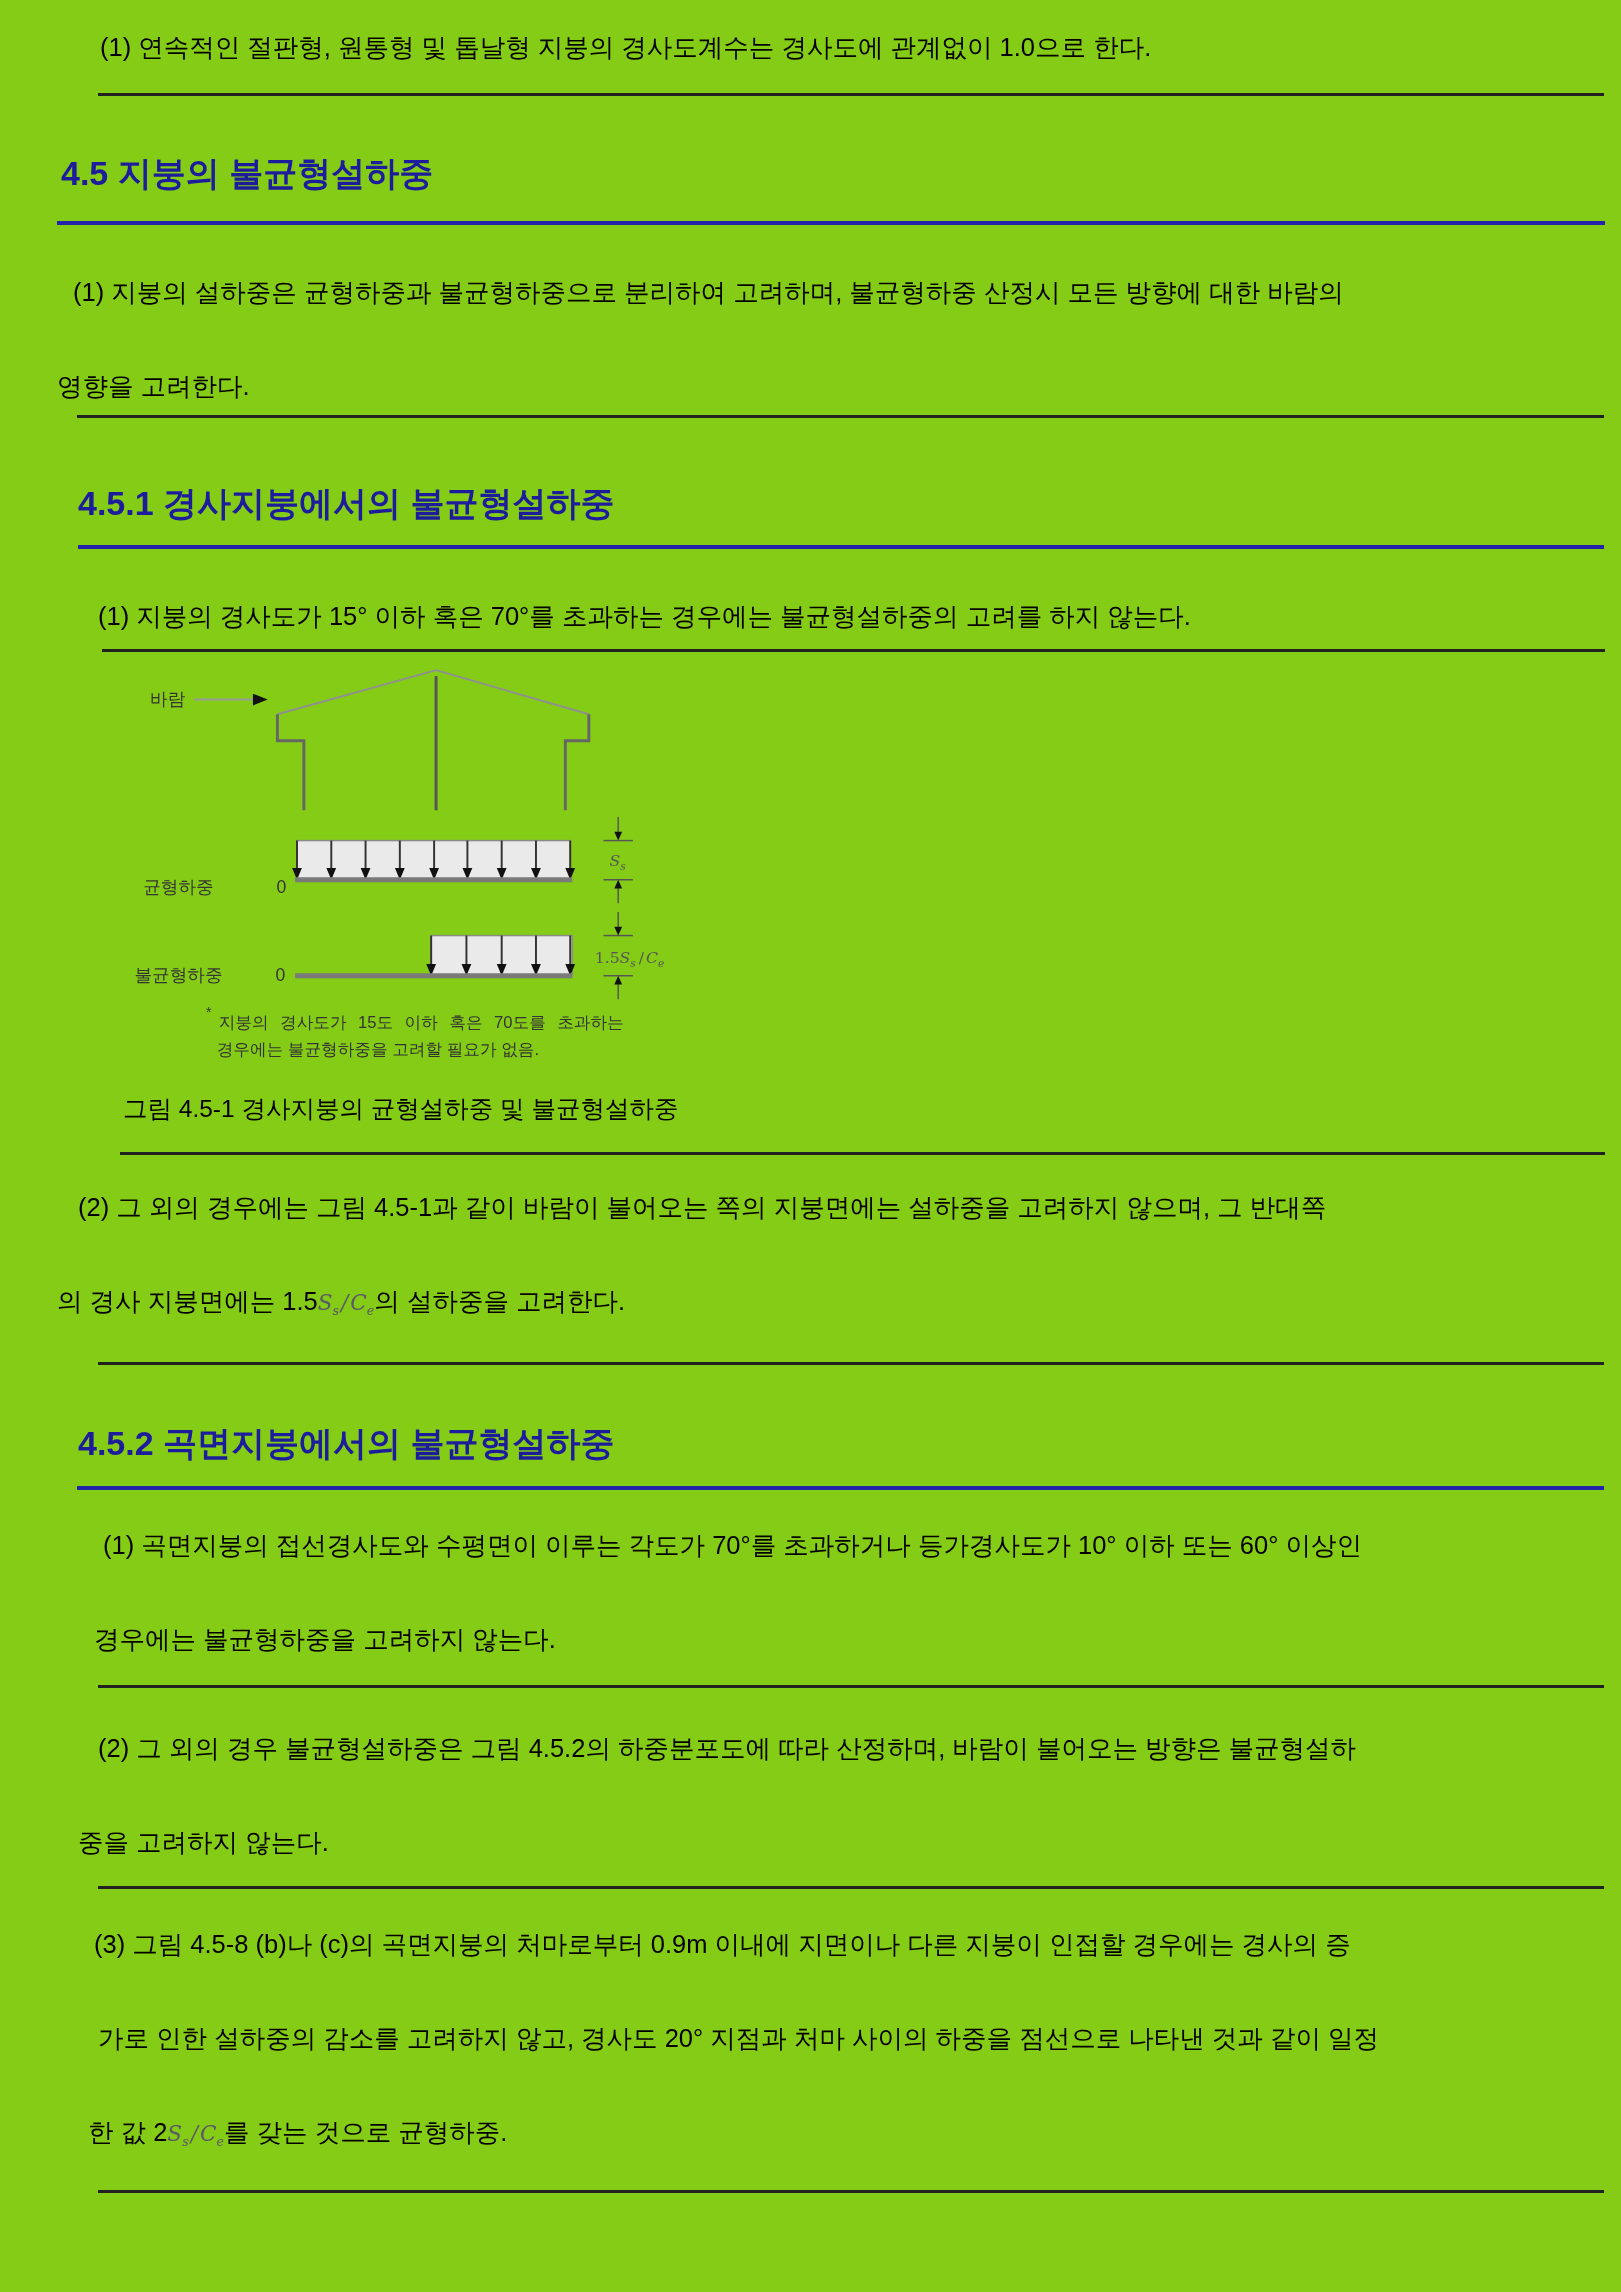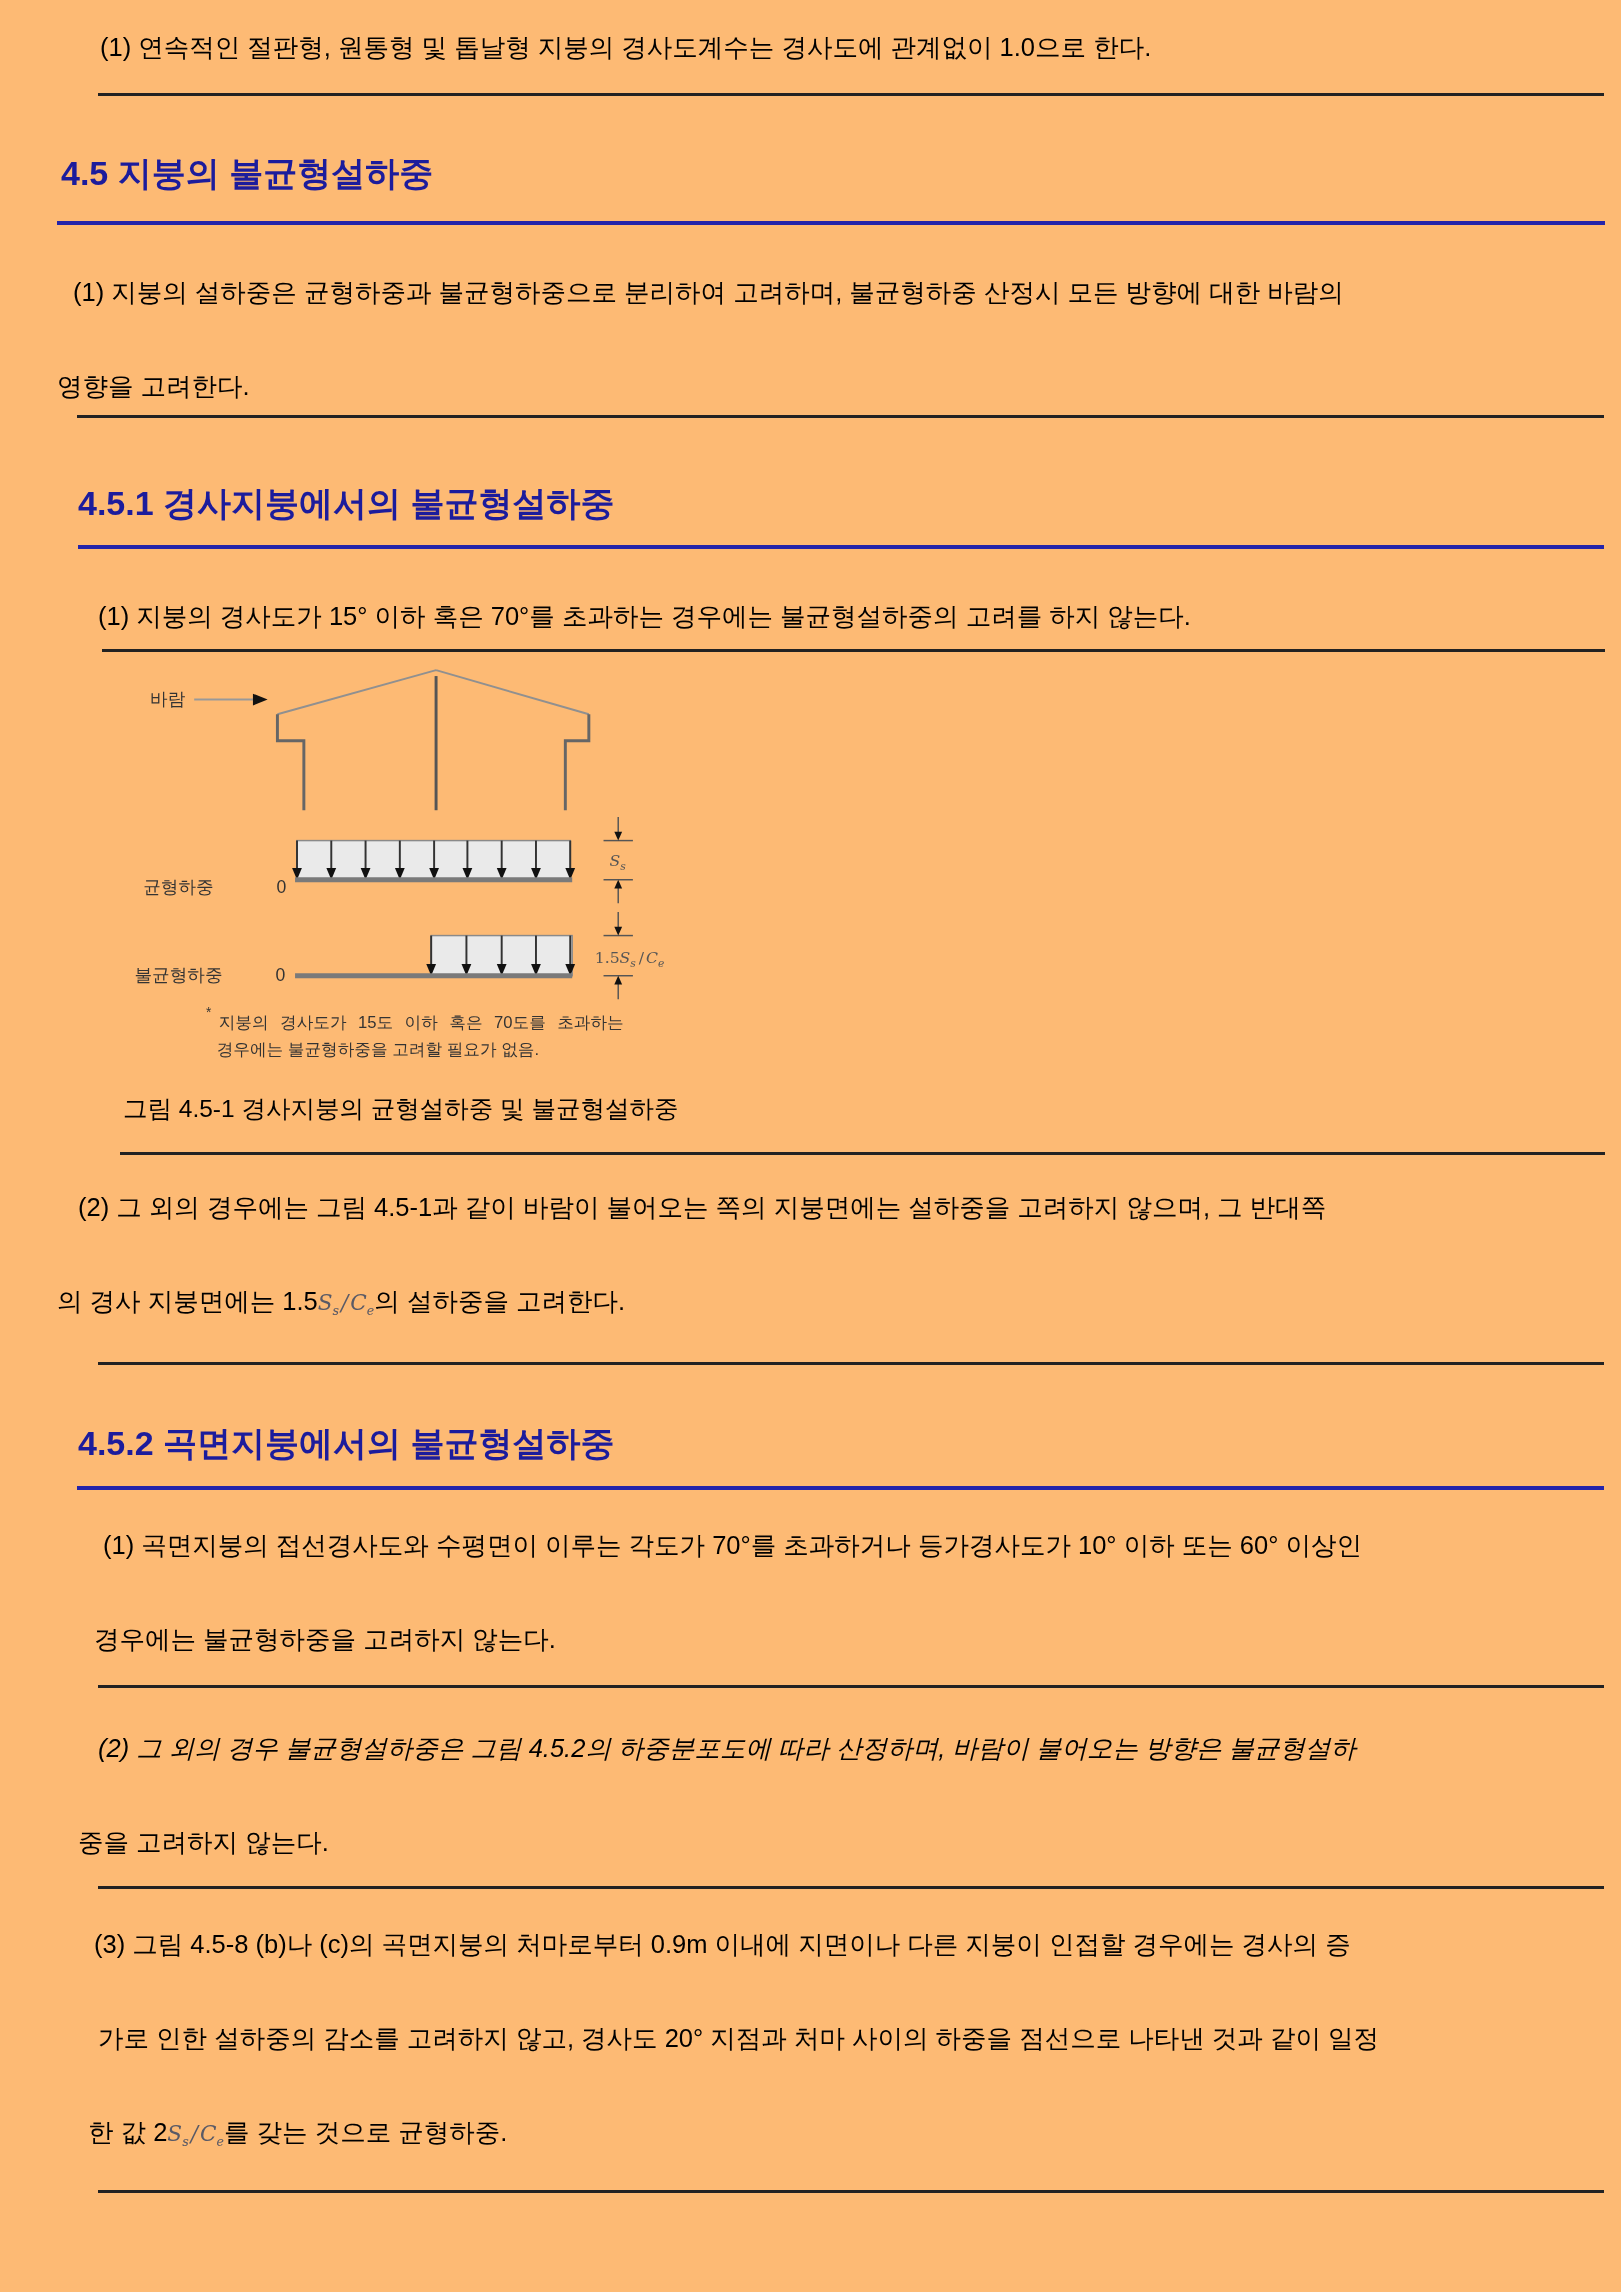--- a/index.html
+++ b/index.html
@@ -1,34 +1,34 @@
 <!DOCTYPE html>
 <html lang="ko"><head>
 <meta charset="utf-8">
 <style>
   html,body{margin:0;padding:0;background:#fff;}
   .page{
     position:relative;
     width:1621px;
     height:2293px;
-    background:#fdba74;
+    background:#84cc16;
     overflow:hidden;
     font-family:"Liberation Sans","DejaVu Sans",sans-serif;
     color:#000;
   }
   
   .para{margin:0;padding:0;font-size:25.5px;line-height:94px;font-weight:400;}
   .para .ln{display:block;white-space:nowrap;}
   
   .p1-l1{margin-left:100px;}
   .p2-l1{margin-left:73px;}  .p2-l2{margin-left:57px;}
   .p3-l1{margin-left:98px;}
   .p4-l1{margin-left:78px;}  .p4-l2{margin-left:57px;}
   .p5-l1{margin-left:87px;}  .p5-l2{margin-left:78px;}
-  .p6-l1{margin-left:98px;font-style:italic;} .p6-l2{margin-left:78px;}
+  .p6-l1{margin-left:98px;} .p6-l2{margin-left:78px;}
   .p7-l1{margin-left:94px;}  .p7-l2{margin-left:98px;} .p7-l3{margin-left:88px;}
   
   .heading{
     margin:0;padding:0;
     font-size:34px;line-height:39px;font-weight:700;
     color:#1c1c9c;white-space:nowrap;
   }
   .h45{margin-left:61px;margin-top:58px;}
   .h451{margin-left:78px;margin-top:66px;}
   .h452{margin-left:78px;margin-top:59px;}

